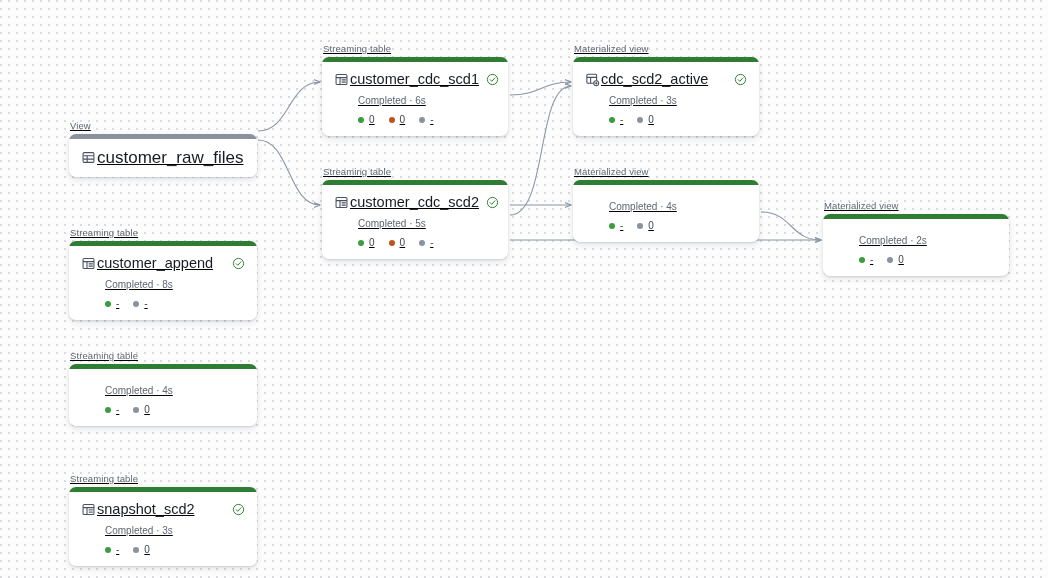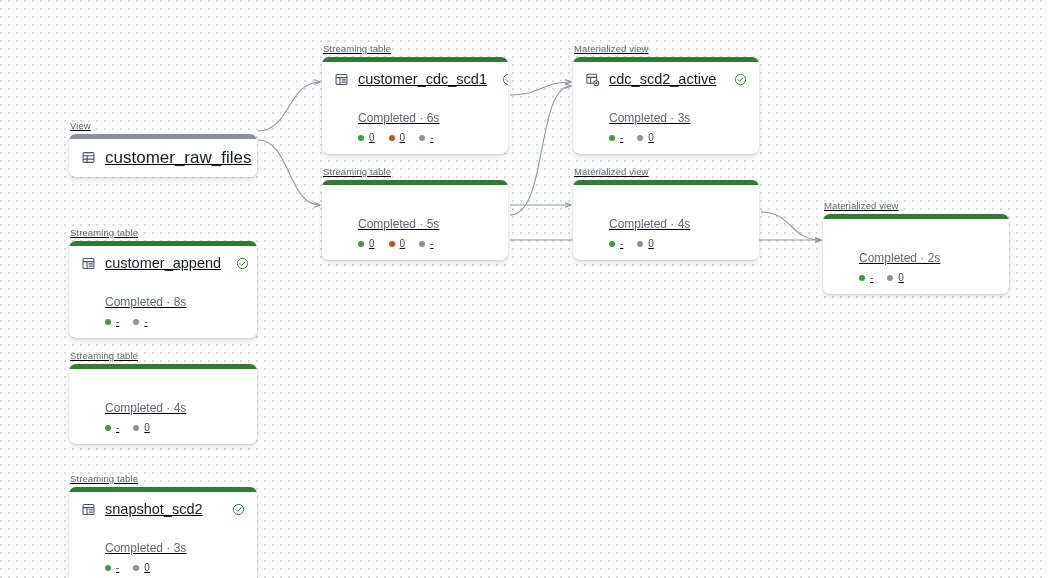--- a/index.html
+++ b/index.html
@@ -71,21 +71,21 @@
   }
   .node-body {
     padding: 9px 12px 11px 12px;
   }
   .node-body.compact {
     padding: 10px 12px 11px 12px;
   }
   .node-titlerow {
     display: flex;
     align-items: center;
-    gap: 9px;
+    gap: 1px;
   }
   .node-icon {
     width: 15px;
     height: 15px;
     flex: 0 0 15px;
     color: #4a5160;
     display: flex;
     align-items: center;
     justify-content: center;
   }
@@ -102,24 +102,24 @@
   }
   .status-icon {
     width: 13px;
     height: 13px;
     flex: 0 0 13px;
     margin-left: 6px;
     color: #2f7d32;
   }
   .status-icon svg { display: block; }
   .node-status {
-    font-size: 12px;
+    font-size: 10px;
     color: #5f6571;
     line-height: 13px;
-    margin-top: 24px;
+    margin-top: 6px;
     margin-left: 24px;
     white-space: nowrap;
   }
   .node-metrics {
     display: flex;
     align-items: center;
     gap: 14px;
     margin-top: 7px;
     margin-left: 24px;
   }
@@ -224,20 +224,38 @@
               </div>
             </div>
           </div>
         </div>
       </div>
       <div class="node" style="left: 322px; top: 166px; width: 186px;">
         <div class="node-kind">Streaming table</div>
         <div class="node-card">
           <div class="node-accent"></div>
           <div class="node-body">
+            <div class="node-titlerow">
+              <span class="node-icon">
+  <svg viewBox="0 0 16 16" width="15" height="15" fill="none" stroke="currentColor" stroke-width="1.15">
+    <rect x="2.2" y="2.6" width="11.6" height="10.8" rx="1.2"></rect>
+    <line x1="2.2" y1="6.0" x2="13.8" y2="6.0"></line>
+    <line x1="6.4" y1="6.0" x2="6.4" y2="13.4"></line>
+    <line x1="8.2" y1="8.4" x2="12.6" y2="8.4"></line>
+    <line x1="8.2" y1="10.8" x2="12.6" y2="10.8"></line>
+  </svg>
+</span>
+              <span class="node-title">customer_cdc_scd2</span>
+              <span class="status-icon">
+  <svg viewBox="0 0 16 16" width="13" height="13" fill="none" stroke="currentColor" stroke-width="1.2">
+    <circle cx="8" cy="8" r="6.3"></circle>
+    <path d="M 5.1,8.2 L 7.1,10.2 L 11,5.9" stroke-linecap="round" stroke-linejoin="round"></path>
+  </svg>
+</span>
+            </div>
             <div class="node-status">Completed · 5s</div>
             <div class="node-metrics">
               <div class="metric">
                 <span class="dot green"></span>
                 <span class="metric-val">0</span>
               </div>
               <div class="metric">
                 <span class="dot orange"></span>
                 <span class="metric-val">0</span>
               </div>

